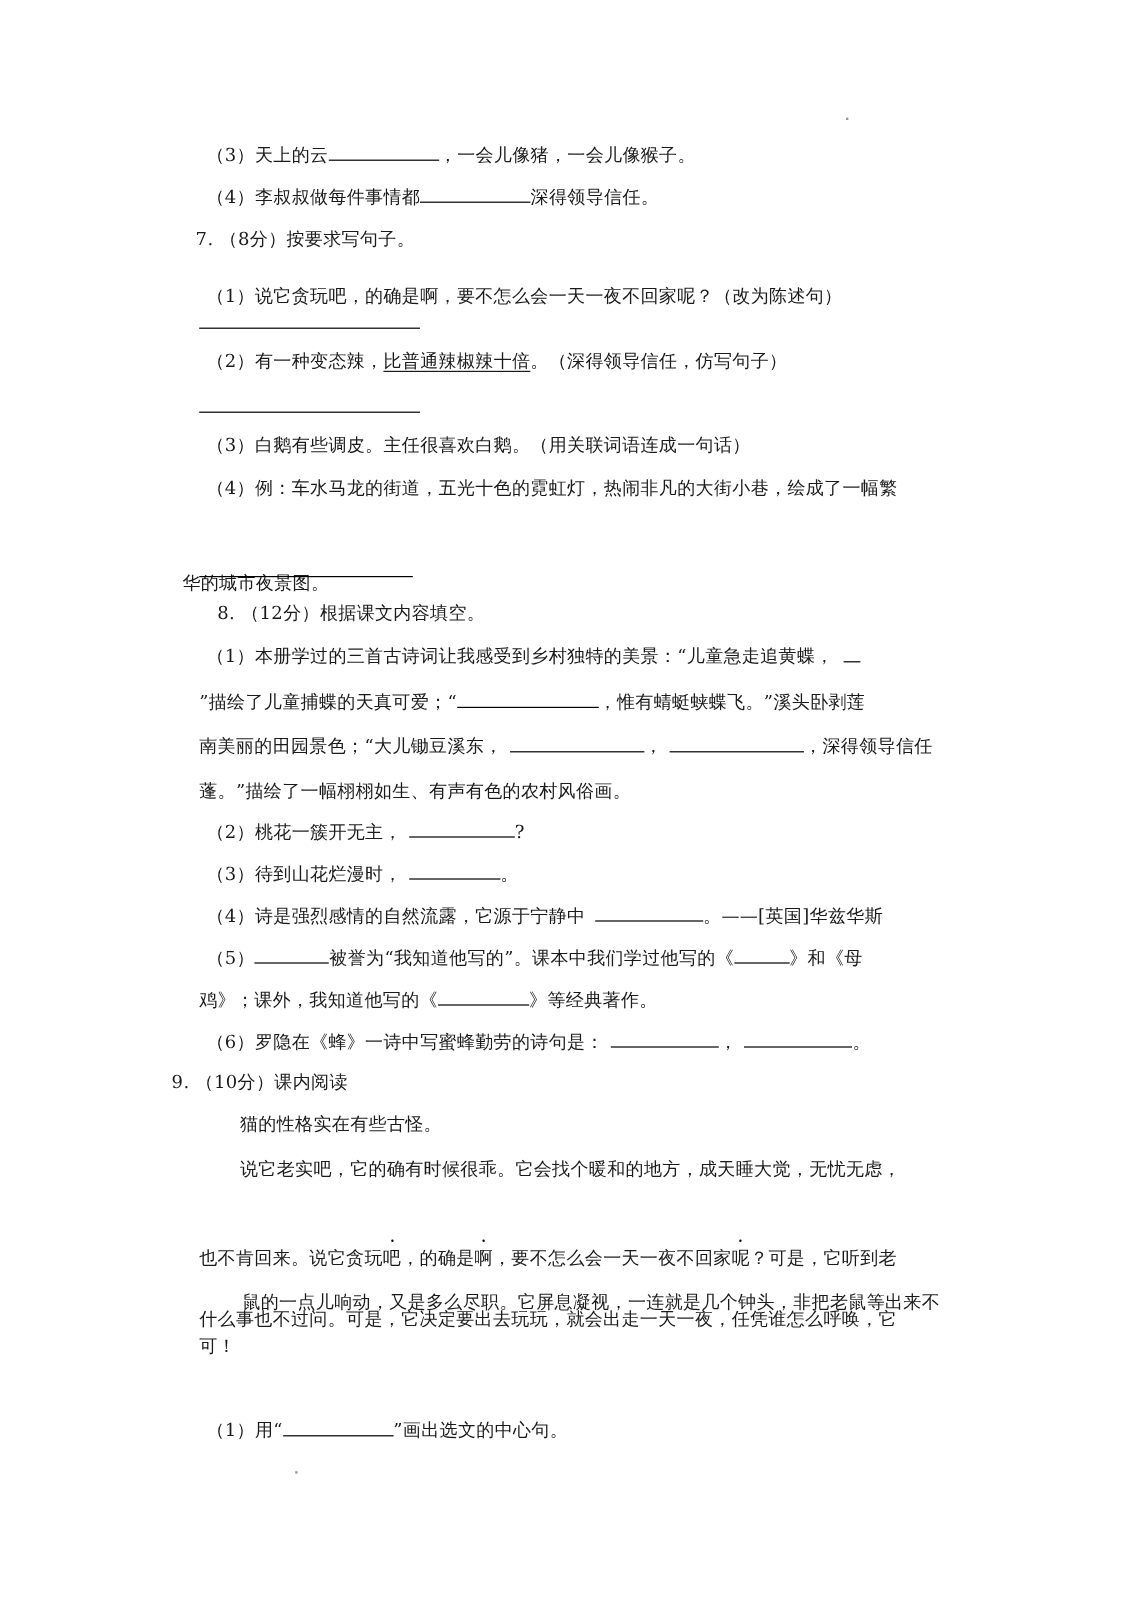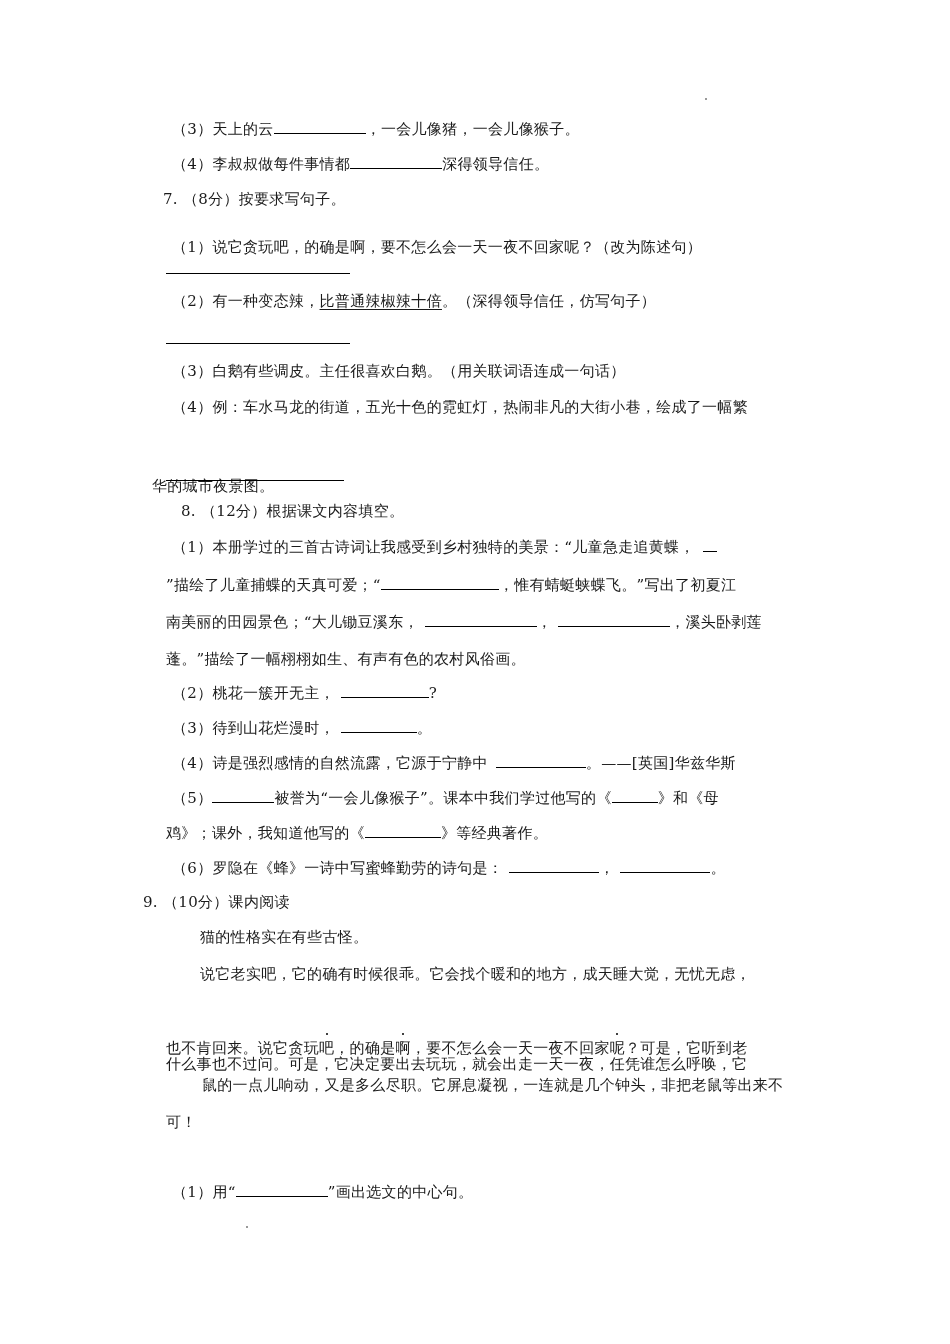--- a/index.html
+++ b/index.html
@@ -52,52 +52,52 @@
 </div>
 
 <div class="line" style="left:143px;top:501px;margin-left:38px;">
   <span>8.</span>
   <span>（12分）</span><span>根据课文内容填空。</span>
 </div>
 <div class="line" style="left:172px;top:537px;">
   <span>（1）</span><span>本册学过的三首古诗词让我感受到乡村独特的美景：“儿童急走追黄蝶，</span><span class="blank" style="width:14px;margin-left:8px;"></span>
 </div>
 <div class="line" style="left:166px;top:575px;">
-  <span>”描绘了儿童捕蝶的天真可爱；“</span><span class="blank" style="width:118px;"></span><span>，惟有蜻蜓蛱蝶飞。”写出了初夏江</span>
+  <span>”描绘了儿童捕蝶的天真可爱；“</span><span class="blank" style="width:118px;"></span><span>，惟有蜻蜓蛱蝶飞。”溪头卧剥莲</span>
 </div>
 <div class="line" style="left:166px;top:612px;">
-  <span>南美丽的田园景色；“大儿锄豆溪东，</span><span class="blank" style="width:112px;margin-left:6px;"></span><span>，</span><span class="blank" style="width:112px;margin-left:6px;"></span><span>，溪头卧剥莲</span>
+  <span>南美丽的田园景色；“大儿锄豆溪东，</span><span class="blank" style="width:112px;margin-left:6px;"></span><span>，</span><span class="blank" style="width:112px;margin-left:6px;"></span><span>，深得领导信任</span>
 </div>
 <div class="line" style="left:166px;top:649px;">蓬。”描绘了一幅栩栩如生、有声有色的农村风俗画。</div>
 <div class="line" style="left:172px;top:683px;">
   <span>（2）</span><span>桃花一簇开无主，</span><span class="blank" style="width:88px;margin-left:6px;"></span><span>?</span>
 </div>
 <div class="line" style="left:172px;top:718px;">
   <span>（3）</span><span>待到山花烂漫时，</span><span class="blank" style="width:76px;margin-left:6px;"></span><span>。</span>
 </div>
 <div class="line" style="left:172px;top:753px;">
   <span>（4）</span><span>诗是强烈感情的自然流露，它源于宁静中</span><span class="blank" style="width:90px;margin-left:8px;"></span><span>。——[英国]华兹华斯</span>
 </div>
 <div class="line" style="left:172px;top:788px;">
-  <span>（5）</span><span class="blank" style="width:62px;"></span><span>被誉为“一会儿像猴子”。课本中我们学过他写的《</span><span class="blank" style="width:46px;"></span><span>》和《母</span>
+  <span>（5）</span><span class="blank" style="width:62px;"></span><span>被誉为“我知道他写的”。课本中我们学过他写的《</span><span class="blank" style="width:46px;"></span><span>》和《母</span>
 </div>
 <div class="line" style="left:166px;top:823px;">
   <span>鸡》；课外，我知道他写的《</span><span class="blank" style="width:76px;"></span><span>》等经典著作。</span>
 </div>
 <div class="line" style="left:172px;top:858px;">
   <span>（6）</span><span>罗隐在《蜂》一诗中写蜜蜂勤劳的诗句是：</span><span class="blank" style="width:90px;margin-left:6px;"></span><span>，</span><span class="blank" style="width:90px;margin-left:6px;"></span><span>。</span>
 </div>
 
 <div class="line" style="left:143px;top:892px;">
   <span>9.</span>
   <span>（10分）</span><span>课内阅读</span>
 </div>
 <div class="line" style="left:200px;top:927px;">猫的性格实在有些古怪。</div>
 <div class="line" style="left:200px;top:964px;">说它老实吧，它的确有时候很乖。它会找个暖和的地方，成天睡大觉，无忧无虑，</div>
-<div class="line" style="left:166px;top:1007px;margin-top:47px;">什么事也不过问。可是，它决定要出去玩玩，就会出走一天一夜，任凭谁怎么呼唤，它</div>
+<div class="line" style="left:166px;top:1042px;margin-top:47px;">什么事也不过问。可是，它决定要出去玩玩，就会出走一天一夜，任凭谁怎么呼唤，它</div>
 <div class="line" style="left:166px;top:1038px;">
   <span>也不肯回来。说它贪玩</span><span class="dot">吧</span><span>，的确是</span><span class="dot">啊</span><span>，要不怎么会一天一夜不回家</span><span class="dot">呢</span><span>？可是，它听到老</span>
 </div>
 <div class="line" style="left:166px;top:1075px;margin-left:36px;">鼠的一点儿响动，又是多么尽职。它屏息凝视，一连就是几个钟头，非把老鼠等出来不</div>
 <div class="line" style="left:166px;top:1112px;">可！</div>
 
 <div class="line" style="left:172px;top:1182px;">
   <span>（1）</span><span>用“</span><span class="blank" style="width:92px;"></span><span>”画出选文的中心句。</span>
 </div>
 <div class="speck" style="left:246px;top:1226px;"></div>

